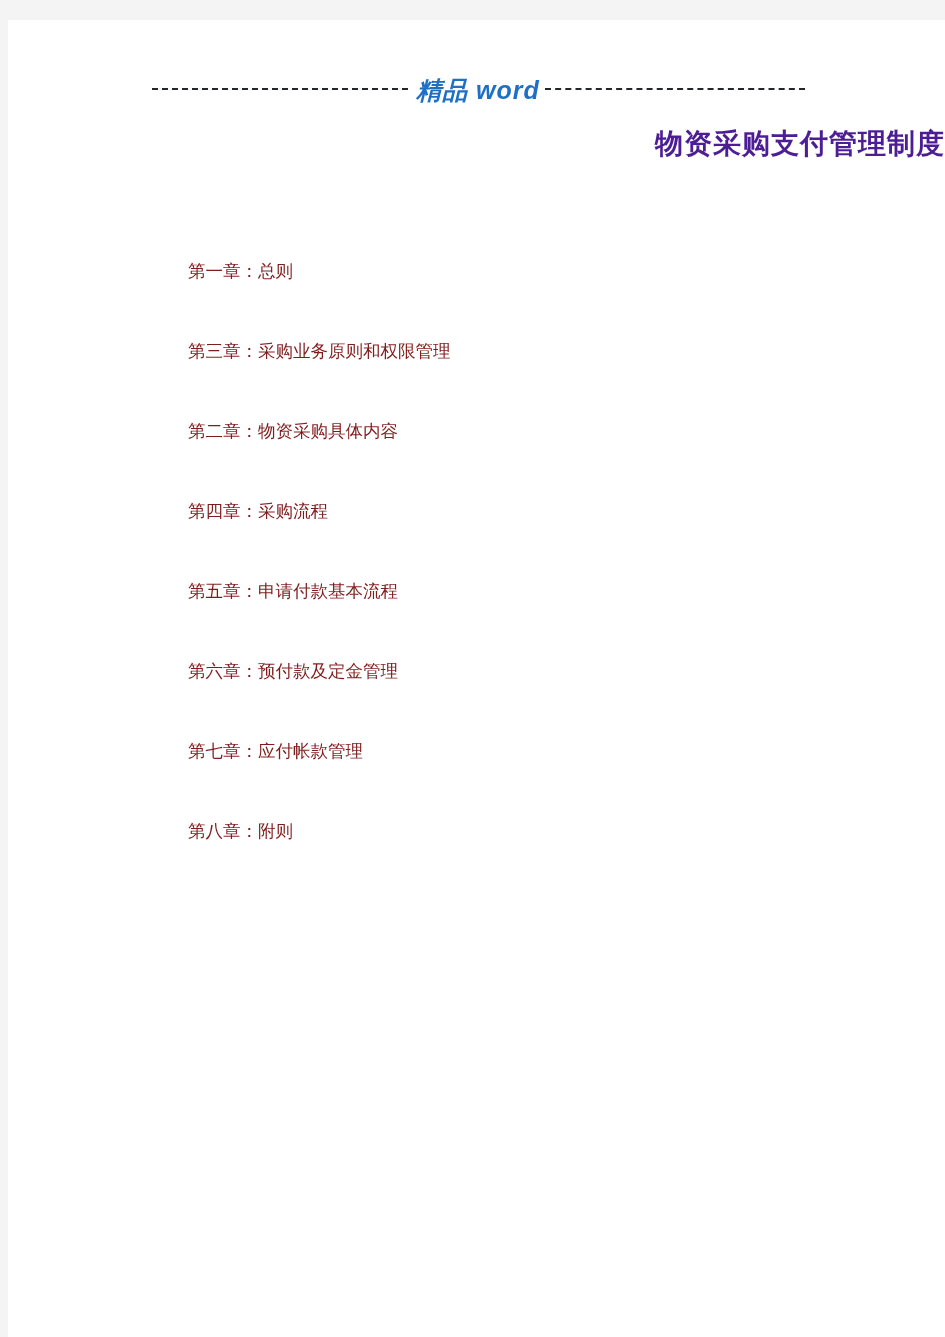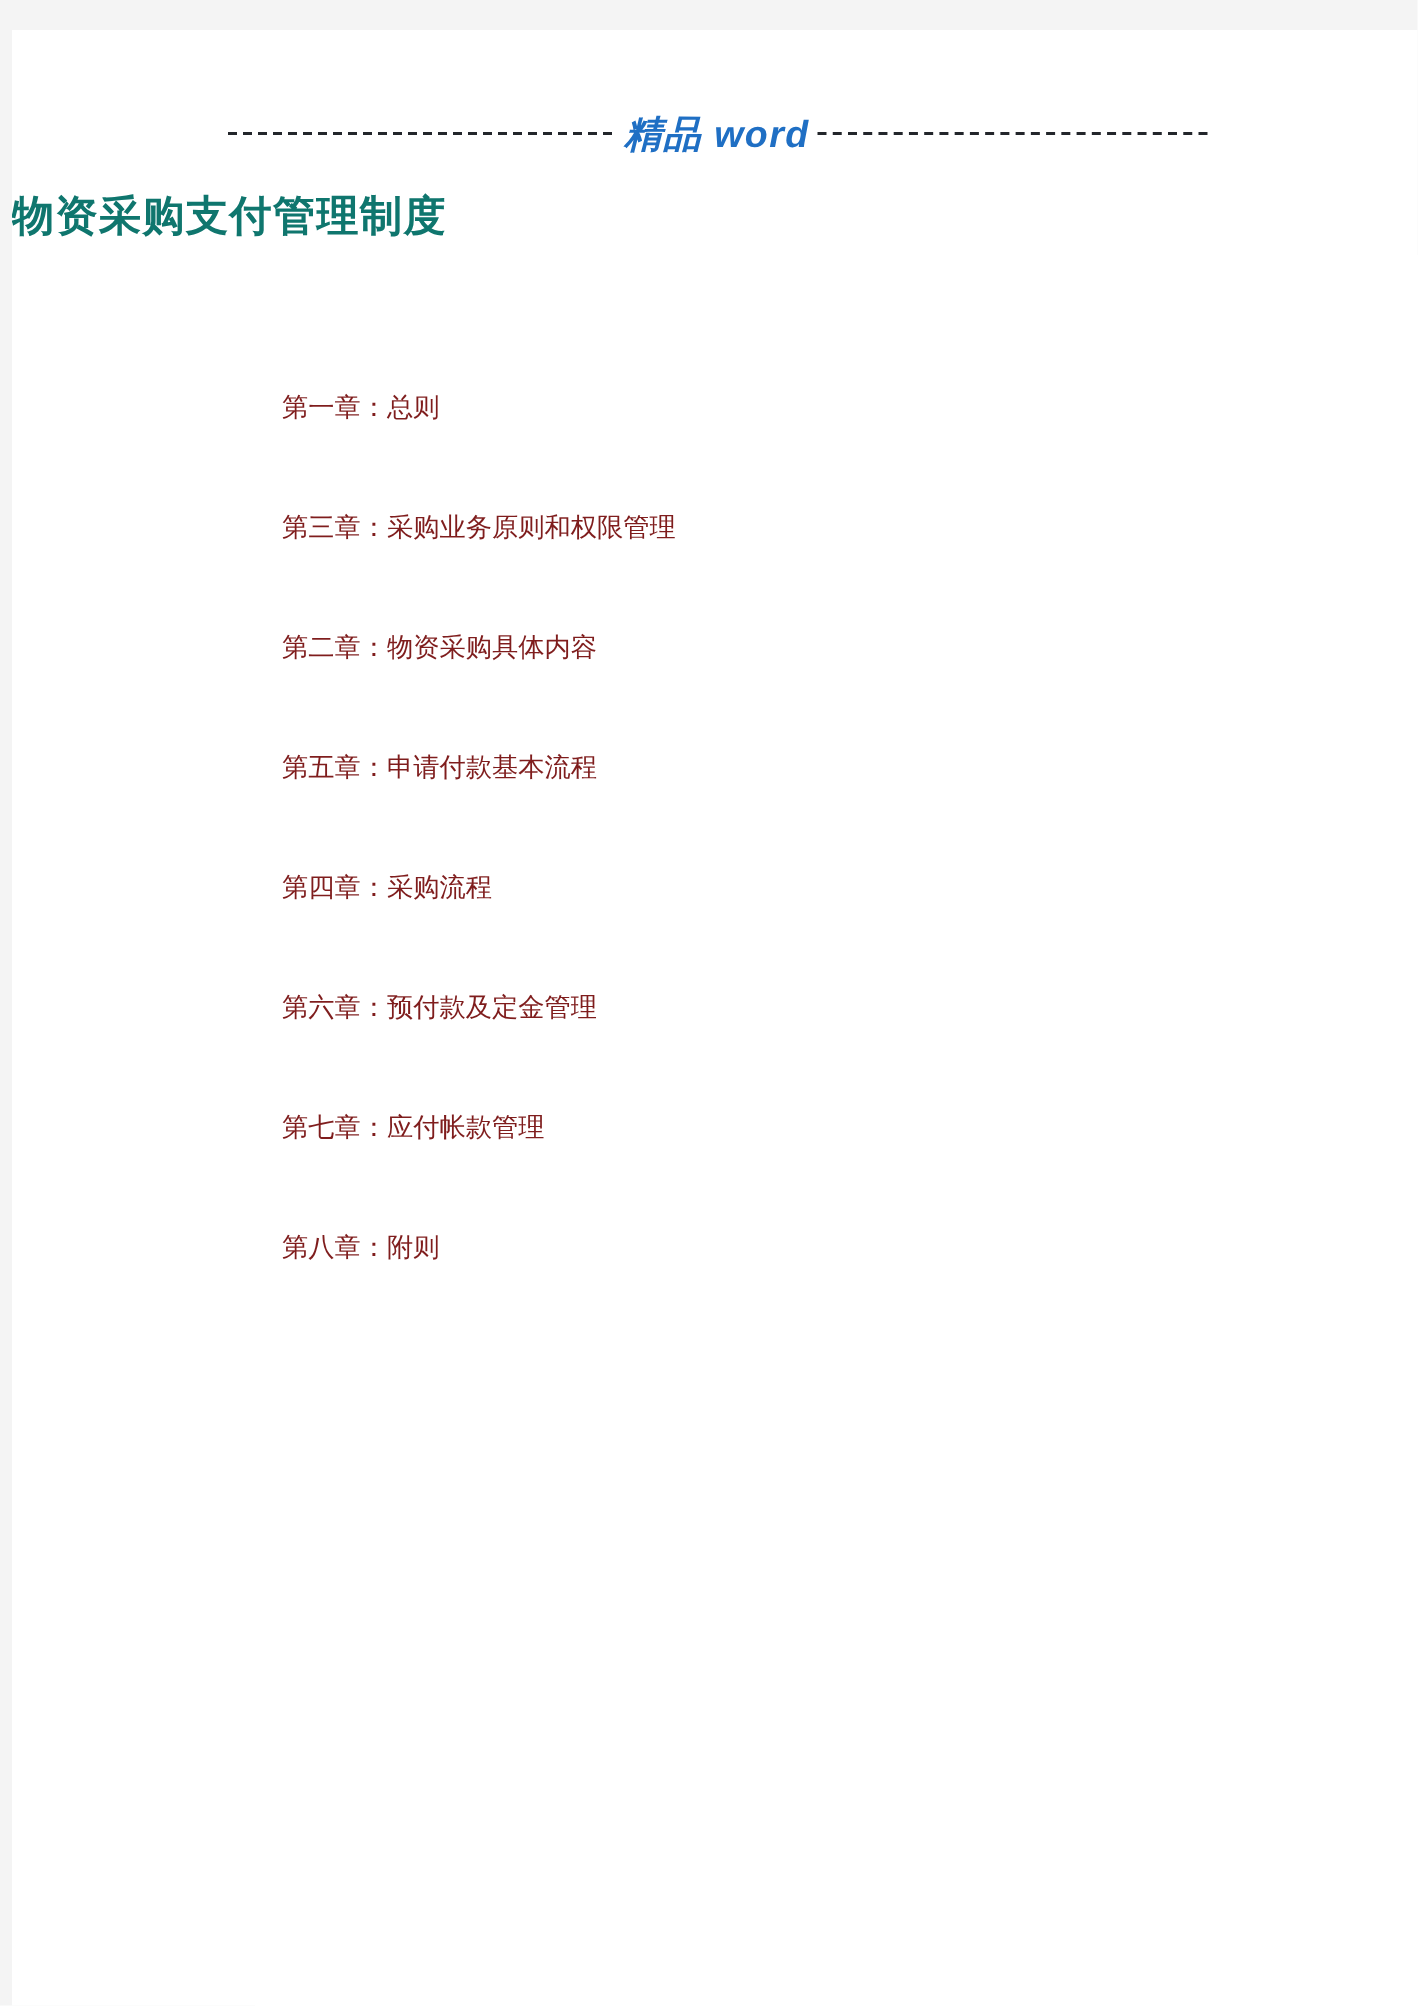--- a/index.html
+++ b/index.html
@@ -64,24 +64,24 @@
     letter-spacing: 1px;
     white-space: nowrap;
   }
 
   
   #doc-title {
     position: absolute;
     left: 0;
     top: 105px;
     width: 937px;
-    text-align: left;
+    text-align: right;
     font-size: 28px;
     font-weight: bold;
-    color: #0f766e;
+    color: #4c1d95;
     letter-spacing: 1px;
   }
 
   
   #toc {
     position: absolute;
     left: 180px;
     top: 190px;
     width: 700px;
   }
@@ -117,24 +117,24 @@
     <div class="toc-entry">
       <span class="toc-label">第一章：</span><span class="toc-text">总则</span>
     </div>
     <div class="toc-entry">
       <span class="toc-label">第三章：</span><span class="toc-text">采购业务原则和权限管理</span>
     </div>
     <div class="toc-entry">
       <span class="toc-label">第二章：</span><span class="toc-text">物资采购具体内容</span>
     </div>
     <div class="toc-entry">
-      <span class="toc-label">第五章：</span><span class="toc-text">申请付款基本流程</span>
+      <span class="toc-label">第四章：</span><span class="toc-text">采购流程</span>
     </div>
     <div class="toc-entry">
-      <span class="toc-label">第四章：</span><span class="toc-text">采购流程</span>
+      <span class="toc-label">第五章：</span><span class="toc-text">申请付款基本流程</span>
     </div>
     <div class="toc-entry">
       <span class="toc-label">第六章：</span><span class="toc-text">预付款及定金管理</span>
     </div>
     <div class="toc-entry">
       <span class="toc-label">第七章：</span><span class="toc-text">应付帐款管理</span>
     </div>
     <div class="toc-entry">
       <span class="toc-label">第八章：</span><span class="toc-text">附则</span>
     </div>

